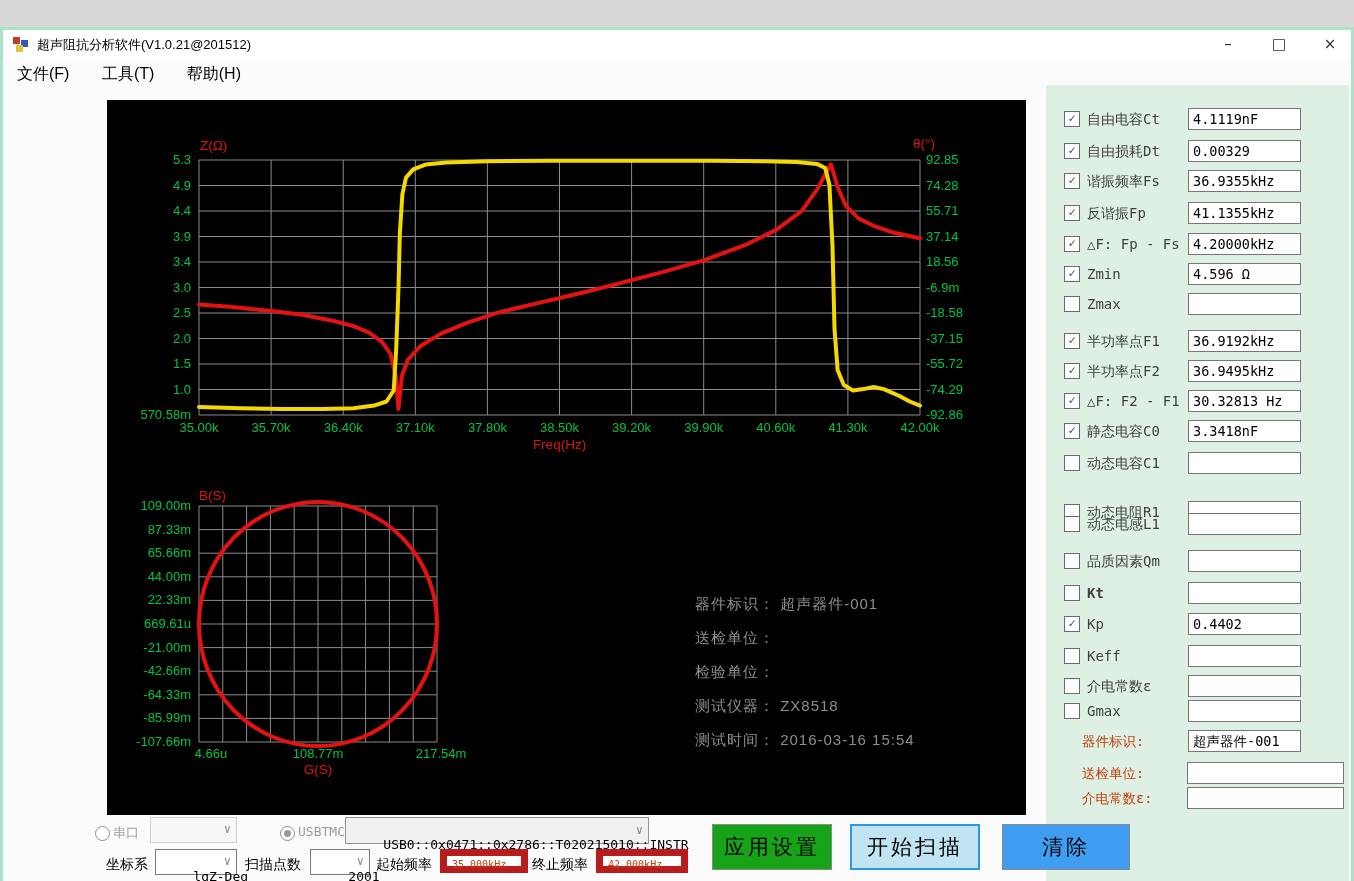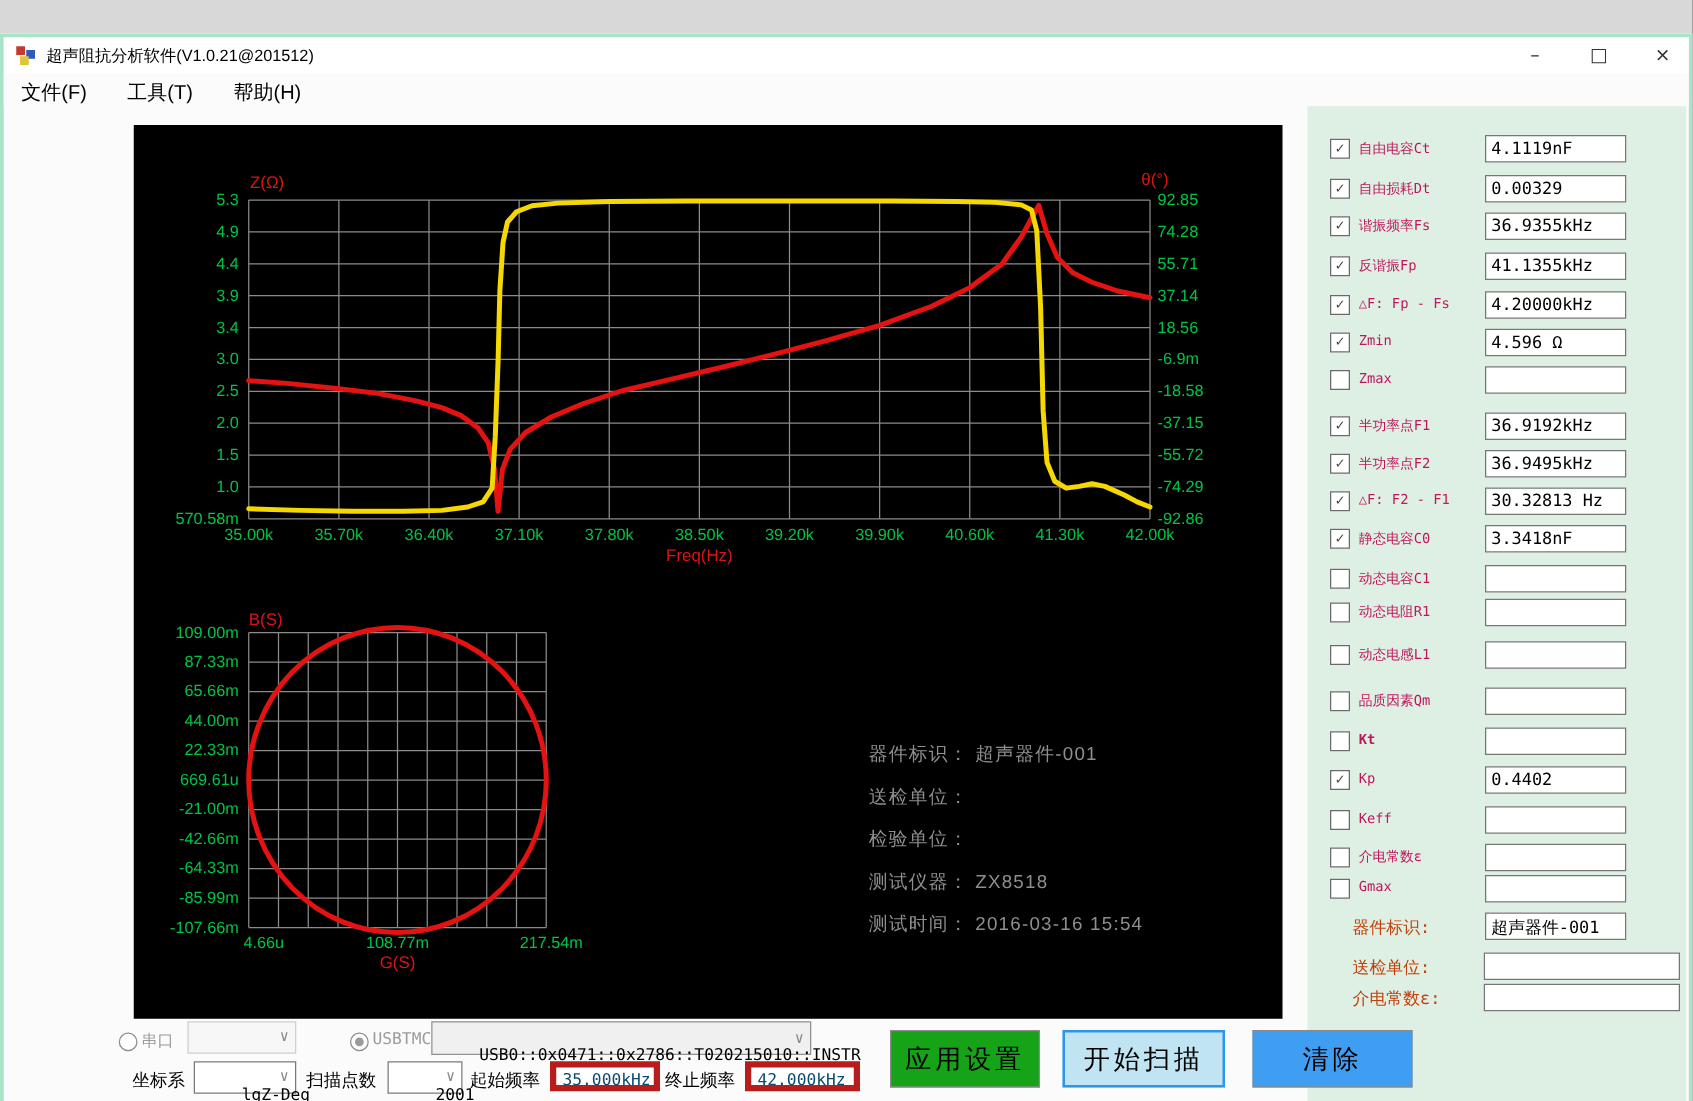--- a/index.html
+++ b/index.html
@@ -21,38 +21,38 @@
   
   .black-panel{position:absolute;left:107px;top:73px;width:919px;height:715px;background:#000;}
   .overlay-info{position:absolute;left:588px;top:492px;color:#8e8e8e;font-size:15px;letter-spacing:1px;}
   .overlay-info div{height:34px;line-height:24px;}
   
   .right-panel{position:absolute;left:1046px;top:58px;width:303px;height:820px;background:#def0e4;
                font-family:"DejaVu Sans Mono","Liberation Mono",monospace;}
   .m-row{position:absolute;left:0;height:26px;width:100%;}
   .cbx{position:absolute;left:18px;top:4px;width:14px;height:14px;background:#fff;
        border:1px solid #6b6b6b;text-align:center;line-height:13px;font-size:12px;color:#4a4a4a;}
-  .m-label{position:absolute;left:41px;top:4px;font-size:11px;color:#be185d;white-space:pre;}
+  .m-label{position:absolute;left:41px;top:4px;font-size:14px;color:#404040;white-space:pre;}
   .m-field{position:absolute;left:142px;top:1px;width:104px;height:18px;background:#fff;
            border:1px solid #767676;font-size:13.5px;padding:2px 3px 0 4px;white-space:pre;}
   .id-label{position:absolute;left:36px;top:4px;font-size:13.5px;color:#c2410c;}
   
   .ctl{position:absolute;}
   .radio{width:13px;height:13px;border:1px solid #8e8e8e;border-radius:50%;background:#fff;}
   .radio.selected::after{content:"";position:absolute;left:3px;top:3px;width:7px;height:7px;
                          background:#9a9a9a;border-radius:50%;}
   .gray-label{font-size:13px;color:#9b9b9b;}
   .blk-label{font-size:14px;color:#000;}
   .combo{background:#f0f0f0;border:1px solid #919191;font-family:"DejaVu Sans Mono","Liberation Mono",monospace;
          font-size:13px;color:#000;padding:4px 20px 0 6px;box-sizing:border-box;white-space:pre;}
   .combo.disabled{background:#f7f7f7;border-color:#cfcfcf;}
   .combo.white{background:#fff;border-color:#7a7a7a;}
   .chev{position:absolute;right:5px;top:4px;color:#8a8a8a;font-size:12px;}
-  .tfield{background:#fff;border:5px solid #b91c1c;font-family:"DejaVu Sans Mono","Liberation Mono",monospace;
-          font-size:13px;color:#0c4a6e;padding:3px 4px 0 5px;box-sizing:border-box;white-space:pre;}
+  .tfield{background:#fff;border:7px solid #b91c1c;font-family:"DejaVu Sans Mono","Liberation Mono",monospace;
+          font-size:10px;color:#c2410c;padding:3px 4px 0 5px;box-sizing:border-box;white-space:pre;}
   .btn{position:absolute;display:flex;align-items:center;justify-content:center;
        font-size:21px;letter-spacing:3px;color:#000;box-sizing:border-box;}
 </style>
 </head>
 <body>
 
 <div class="window">
 
   <div class="titlebar">
     <span class="app-icon">
@@ -237,21 +237,21 @@
       <div class="m-row" style="top: 334px;">
         <span class="cbx">✓</span>
         <span class="m-label">静态电容C0</span>
         <span class="m-field">3.3418nF</span>
       </div>
       <div class="m-row" style="top: 366px;">
         <span class="cbx"></span>
         <span class="m-label">动态电容C1</span>
         <span class="m-field"></span>
       </div>
-      <div class="m-row" style="top: 393px;">
+      <div class="m-row" style="top: 415px;">
         <span class="cbx"></span>
         <span class="m-label">动态电阻R1</span>
         <span class="m-field"></span>
       </div>
       <div class="m-row" style="top: 427px;">
         <span class="cbx"></span>
         <span class="m-label">动态电感L1</span>
         <span class="m-field"></span>
       </div>
       <div class="m-row" style="top: 464px;">

